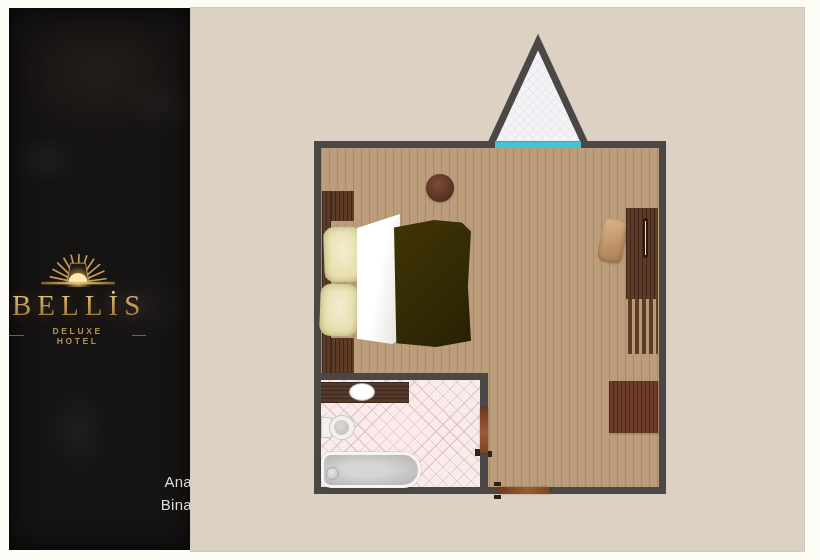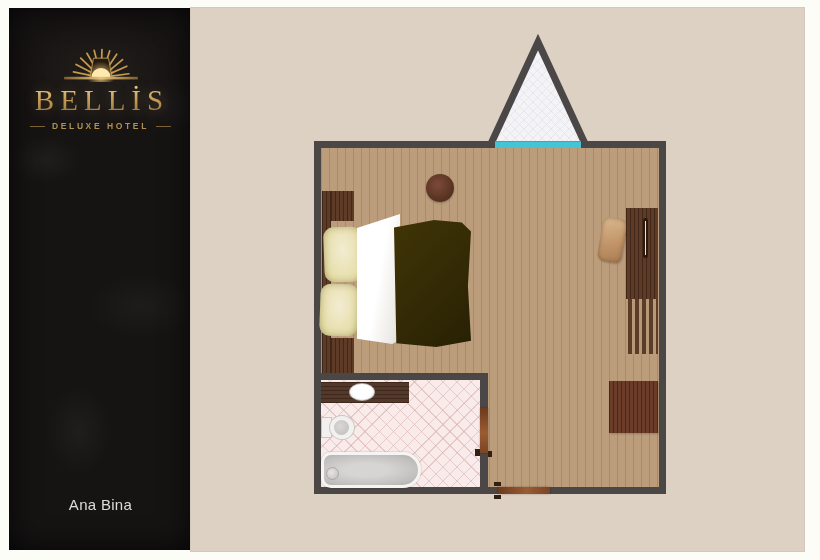--- a/index.html
+++ b/index.html
@@ -12,39 +12,39 @@
   .brand-panel{
     position:absolute;left:9px;top:8px;width:183px;height:542px;
     background-color:#161313;
     background-image:
       radial-gradient(ellipse 60px 40px at 20% 28%, rgba(255,255,255,.045), transparent 60%),
       radial-gradient(ellipse 90px 55px at 72% 55%, rgba(255,255,255,.035), transparent 60%),
       radial-gradient(ellipse 55px 75px at 38% 78%, rgba(255,255,255,.045), transparent 60%),
       radial-gradient(ellipse 70px 45px at 85% 18%, rgba(255,255,255,.03), transparent 60%),
       radial-gradient(ellipse 120px 90px at 50% 12%, rgba(255,226,150,.05), transparent 70%);
     box-shadow:inset 0 0 30px rgba(0,0,0,.8);
-    display:flex;flex-direction:column;align-items:center;
+    display:flex;flex-direction:row;align-items:center;
   }
   .logo{margin-top:22px;text-align:center;width:100%;}
   .logo-emblem{display:block;margin:0 auto;}
   .brand-name{
     font-family:"Liberation Serif", serif;
     font-size:29px;letter-spacing:6px;font-weight:400;
     background:linear-gradient(180deg,#f0d496 0%, #c79d58 45%, #8e6c33 100%);
     -webkit-background-clip:text;background-clip:text;color:transparent;
     text-shadow:0 0 14px rgba(230,190,110,.25);
     margin:2px 0 4px 3px;
   }
   .brand-tagline-row{display:flex;align-items:center;justify-content:center;gap:7px;}
   .brand-tagline{
     font-size:8.5px;letter-spacing:2.6px;color:#b3904f;font-weight:bold;
   }
   .rule{height:1px;width:15px;background:#7d6136;}
   .room-label{
-    margin-top:auto;margin-bottom:34px;text-align:left;
+    margin-top:auto;margin-bottom:34px;text-align:right;
     color:#dcdcdc;font-size:15px;line-height:23px;letter-spacing:.3px;
   }
   
   .plan-panel{
     position:absolute;left:190px;top:7px;width:615px;height:545px;
     background:#dcd1c3;border:1px solid rgba(0,0,0,.04);box-sizing:border-box;
   }
   .abs{position:absolute;}
   .wall{background:#4c4747;}
   .floor{

